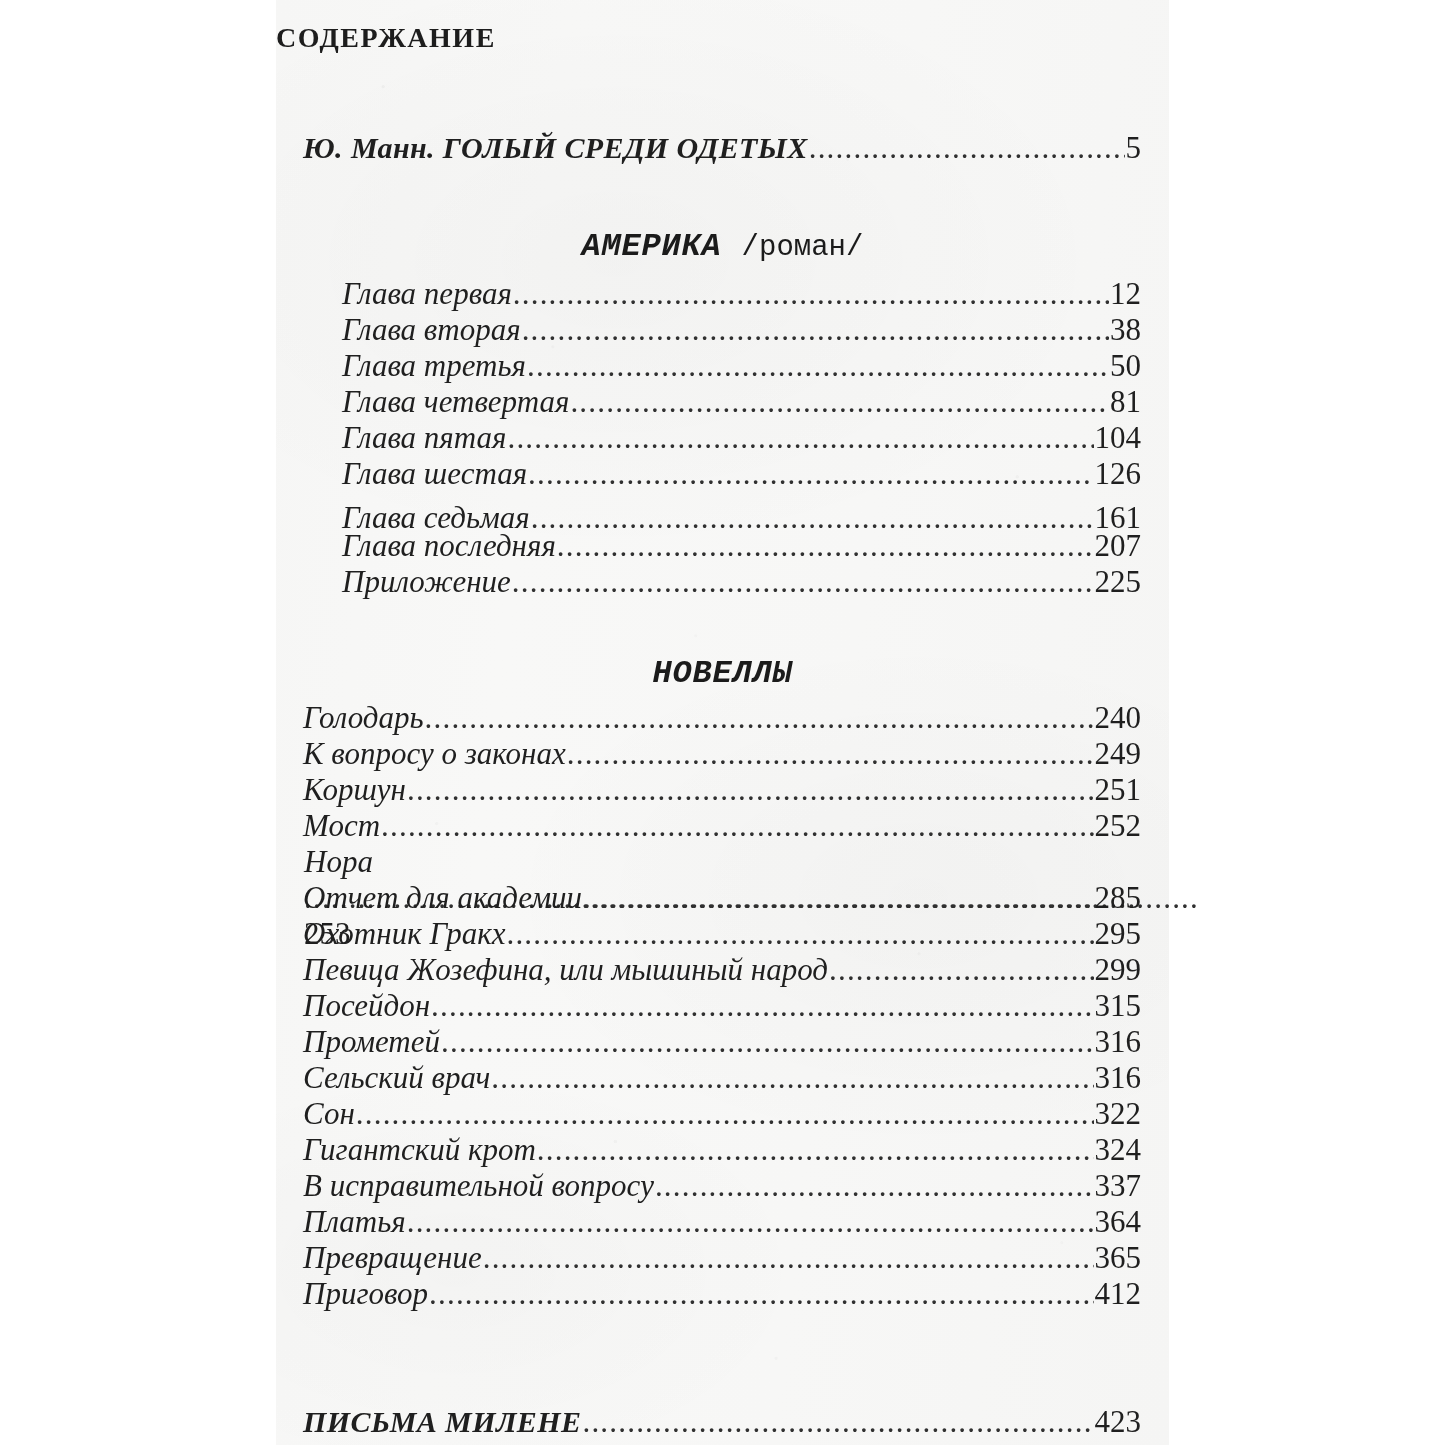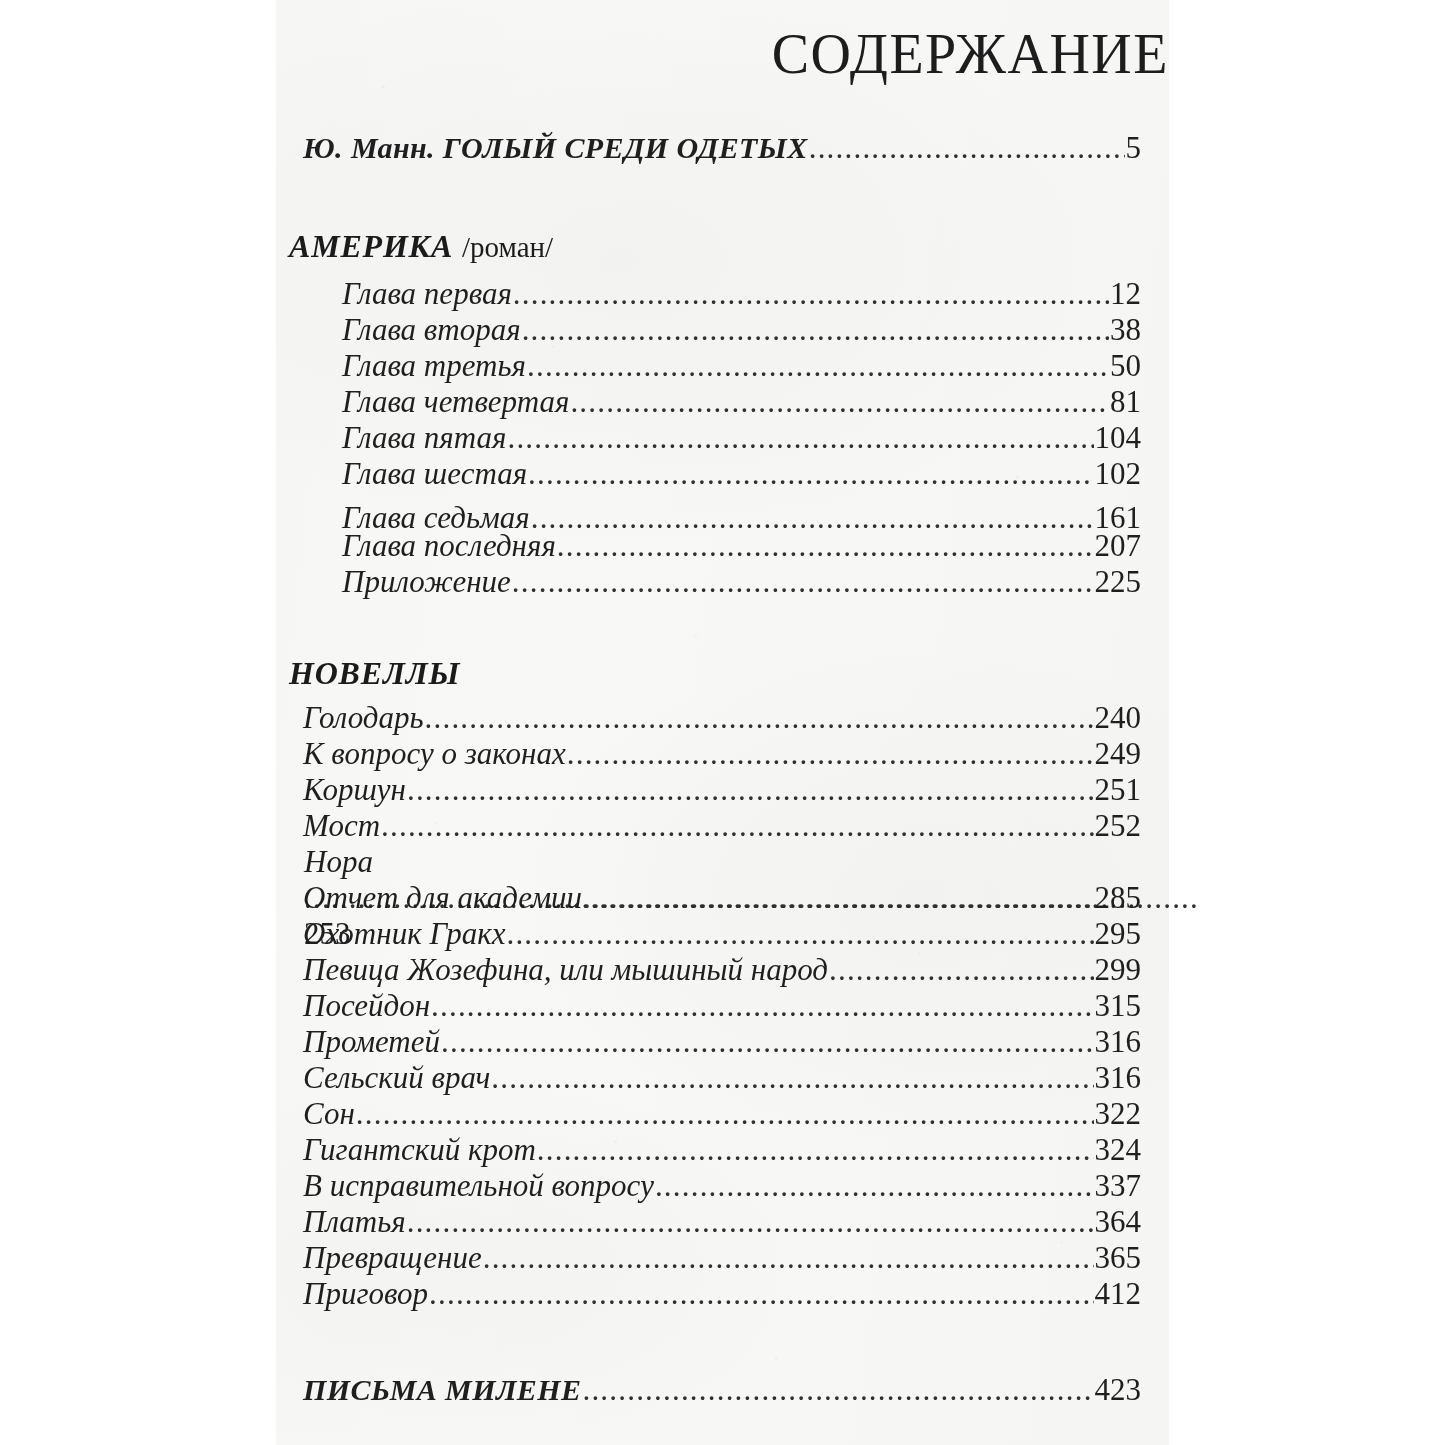--- a/index.html
+++ b/index.html
@@ -54,23 +54,23 @@
     width: 893px;
     height: 1445px;
     z-index: 3;
   }
 
   .doc-title {
     position: absolute;
     top: 22px;
     left: 0;
     width: 893px;
-    text-align: right;
-    font-weight: normal;
-    font-size: 56px;
+    text-align: left;
+    font-weight: bold;
+    font-size: 28px;
     letter-spacing: 1.5px;
     color: #1d1d1d;
   }
 
   
   .toc-line {
     position: absolute;
     left: 27px;          
     width: 838px;        
     display: flex;
@@ -110,28 +110,29 @@
     flex: 0 0 auto;
     text-align: right;
     font-size: 31px;
     white-space: nowrap;
     font-style: normal;
     color: #1f1f1f;
   }
 
   .section-head {
     position: absolute;
-    left: 13px;
+    left: 0;
     width: 893px;
-    text-align: left;
+    text-align: center;
     font-style: italic;
     font-weight: bold;
     font-size: 32px;
     letter-spacing: 0.8px;
     color: #1b1b1b;
+    font-family: Liberation Mono, monospace;
   }
   .section-head .subtitle {
     font-style: normal;
     font-weight: normal;
     font-size: 29px;
     letter-spacing: 0;
   }
 </style>
 </head>
 <body>
@@ -176,21 +177,21 @@
       <span class="toc-page">81</span>
     </div>
     <div class="toc-line indented" style="top:420px;">
       <span class="toc-label">Глава пятая</span>
       <span class="leader"></span>
       <span class="toc-page">104</span>
     </div>
     <div class="toc-line indented" style="top:456px;">
       <span class="toc-label">Глава шестая</span>
       <span class="leader"></span>
-      <span class="toc-page">102</span>
+      <span class="toc-page">126</span>
     </div>
     <div class="toc-line indented" style="top:492px;margin-top:8px;">
       <span class="toc-label">Глава седьмая</span>
       <span class="leader"></span>
       <span class="toc-page">161</span>
     </div>
     <div class="toc-line indented" style="top:528px;">
       <span class="toc-label">Глава последняя</span>
       <span class="leader"></span>
       <span class="toc-page">207</span>
@@ -285,20 +286,20 @@
       <span class="toc-label">Превращение</span>
       <span class="leader"></span>
       <span class="toc-page">365</span>
     </div>
     <div class="toc-line" style="top:1276px;">
       <span class="toc-label">Приговор</span>
       <span class="leader"></span>
       <span class="toc-page">412</span>
     </div>
 
-    <div class="toc-line" style="top:1372px;align-items:center;">
+    <div class="toc-line" style="top:1404px;align-items:center;">
       <span class="toc-label bold">ПИСЬМА МИЛЕНЕ</span>
       <span class="leader"></span>
       <span class="toc-page">423</span>
     </div>
 
   </div>
 </div>
 
 </body></html>

